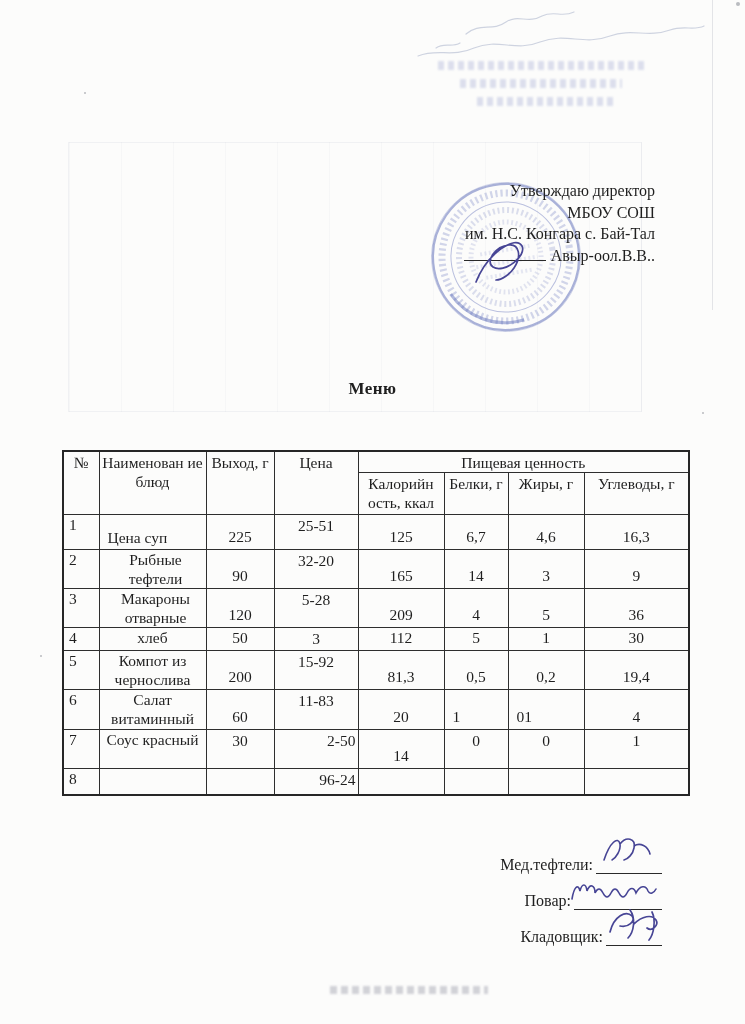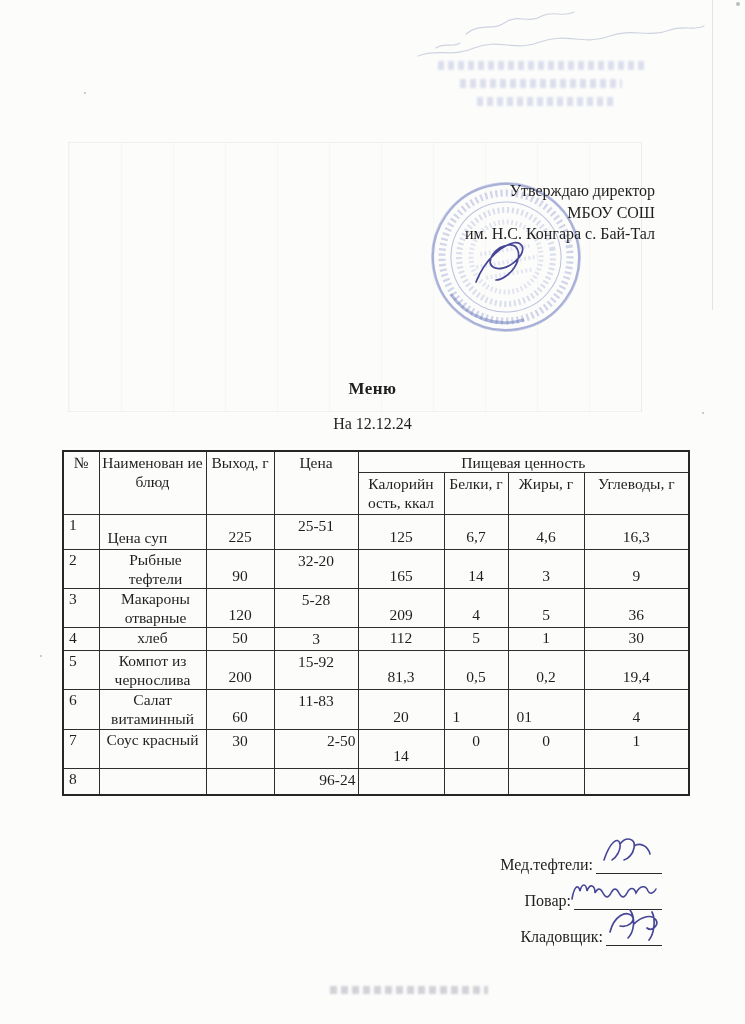--- a/index.html
+++ b/index.html
@@ -101,29 +101,29 @@
       <circle cx="81" cy="81" r="35" stroke-width="5" opacity="0.16" stroke-dasharray="1.8 2.6"></circle>
       <path d="M 20 108 A 66 66 0 0 0 88 146" stroke-width="3" opacity="0.45"></path>
       <path d="M 56 74 H 106 M 50 86 H 112 M 58 98 H 104" stroke-width="4" opacity="0.14" stroke-dasharray="2 2.4"></path>
     </g>
   </svg>
 
   <div class="approval">
     <div>Утверждаю директор</div>
     <div>МБОУ СОШ</div>
     <div>им. Н.С. Конгара с. Бай-Тал</div>
+    <div><span class="sig-underline"></span><span>Авыр-оол.В.В..</span></div>
   </div>
   <svg class="approval-sig-svg" width="96" height="62" viewBox="0 0 96 62">
     <g fill="none" stroke="#474595" stroke-width="1.7" stroke-linecap="round">
       <path d="M 14 52 C 26 22, 54 5, 60 16 C 65 26, 42 44, 31 37 C 23 32, 33 16, 47 15 C 57 14, 60 26, 52 38 C 48 44, 40 50, 34 50"></path>
     </g>
   </svg>
 
   <div class="doc-title">Меню</div>
-  <div class="doc-date">На 12.12.24</div>
 
   <table class="menu">
     <colgroup>
       <col style="width:36px">
         <col style="width:107px">
         <col style="width:68px">
         <col style="width:84px">
       <col style="width:86px">
         <col style="width:64px">
         <col style="width:76px">

